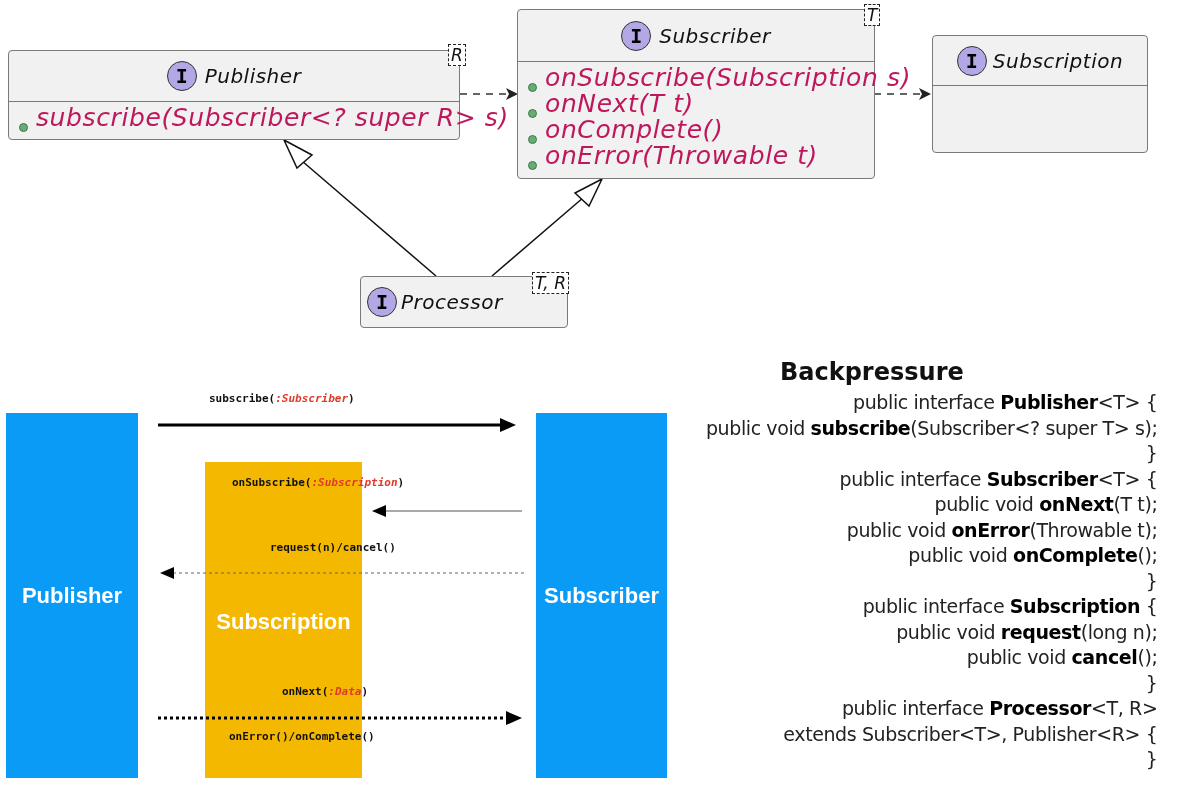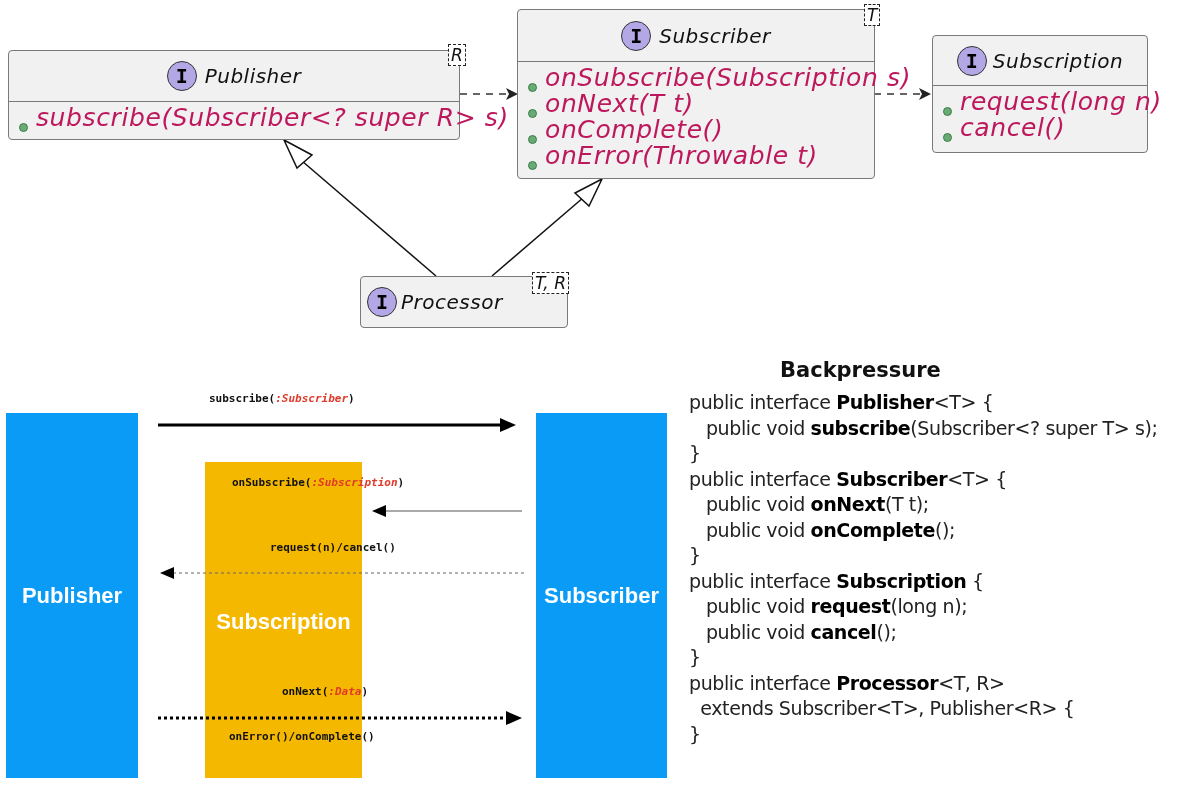--- a/index.html
+++ b/index.html
@@ -17,23 +17,23 @@
   .tparam { position:absolute; border:1.5px dashed #222; background:#fff; font-style:italic; font-size:17px; padding:0 2px; line-height:20px; color:#111; box-sizing:border-box; white-space:nowrap; }
 
   
   .lane { position:absolute; background:#0a9bf6; color:#fff; font-weight:bold; font-family:"Liberation Sans", sans-serif; font-size:22px; display:flex; align-items:center; justify-content:center; }
   .subbox { position:absolute; background:#f5b800; color:#fff; font-weight:bold; font-family:"Liberation Sans", sans-serif; font-size:22px; display:flex; align-items:center; justify-content:center; }
   .msg { position:absolute; font-family:"DejaVu Sans Mono", monospace; font-weight:bold; font-size:11px; color:#111; white-space:nowrap; }
   .msg .red { color:#e03a2a; font-style:italic; }
 
   
   .code { position:absolute; left:689px; top:390px; font-family:"DejaVu Sans", sans-serif; font-size:19px; color:#222; line-height:25.5px; letter-spacing:-0.4px; }
-  .code .line { white-space:pre; height:25.5px; }
+  .code .line { white-space:pre; height:25.5px;text-align:right; }
   .code b { color:#000; }
-  .code-title { position:absolute; left:780px; top:358px; font-family:"DejaVu Sans", sans-serif; font-weight:bold; font-size:21px; color:#111;text-align:center; }
+  .code-title { position:absolute; left:780px; top:358px; font-family:"DejaVu Sans", sans-serif; font-weight:bold; font-size:24px; color:#111;text-align:center; }
 </style>
 </head>
 <body>
 
 <svg class="abs" style="left:0;top:0" width="1188" height="806">
   <defs>
     <marker id="openArrow" viewBox="0 0 12 10" refX="11" refY="5" markerWidth="12" markerHeight="10" orient="auto">
       <path d="M0,5 L11,5" stroke="none"></path>
     </marker>
   </defs>
@@ -97,30 +97,20 @@
       </div>
   </div>
 </div>
 <div class="tparam" style="left:864px;top:4px;">T</div>
 
 <div class="uml" style="left:932px;top:35px;width:216px;height:118px;">
   <div class="head" style="height:50px;gap:6px;">
     <span class="badge">I</span>
     <span class="name">Subscription</span>
   </div>
-  <div class="members" style="padding-left:10px;">
-    <div class="member">
-        <span class="dot"></span>
-        <span>request(long n)</span>
-      </div>
-    <div class="member">
-        <span class="dot"></span>
-        <span>cancel()</span>
-      </div>
-  </div>
 </div>
 
 <div class="uml" style="left:360px;top:276px;width:208px;height:52px;">
   <div style="display:flex;align-items:center;gap:4px;height:50px;padding-left:6px;">
     <span class="badge">I</span>
     <span class="name">Processor</span>
   </div>
 </div>
 <div class="tparam" style="left:532px;top:272px;">T, R</div>
 
@@ -169,20 +159,21 @@
 </div>
 <div class="msg" style="left:229px;top:730px;">onError()/onComplete()</div>
 
 <div class="code-title">Backpressure</div>
 <div class="code" id="code-block">
     <div class="line"><span>public interface </span><b>Publisher</b><span>&lt;T&gt; {</span></div>
     <div class="line"><span>   public void </span><b>subscribe</b><span>(Subscriber&lt;? super T&gt; s);</span></div>
     <div class="line"><span>}</span></div>
     <div class="line"><span>public interface </span><b>Subscriber</b><span>&lt;T&gt; {</span></div>
     <div class="line"><span>   public void </span><b>onNext</b><span>(T t);</span></div>
+    <div class="line"><span>   public void </span><b>onError</b><span>(Throwable t);</span></div>
     <div class="line"><span>   public void </span><b>onComplete</b><span>();</span></div>
     <div class="line"><span>}</span></div>
     <div class="line"><span>public interface </span><b>Subscription</b><span> {</span></div>
     <div class="line"><span>   public void </span><b>request</b><span>(long n);</span></div>
     <div class="line"><span>   public void </span><b>cancel</b><span>();</span></div>
     <div class="line"><span>}</span></div>
     <div class="line"><span>public interface </span><b>Processor</b><span>&lt;T, R&gt;</span></div>
     <div class="line"><span>  extends Subscriber&lt;T&gt;, Publisher&lt;R&gt; {</span></div>
     <div class="line"><span>}</span></div>
   </div>

